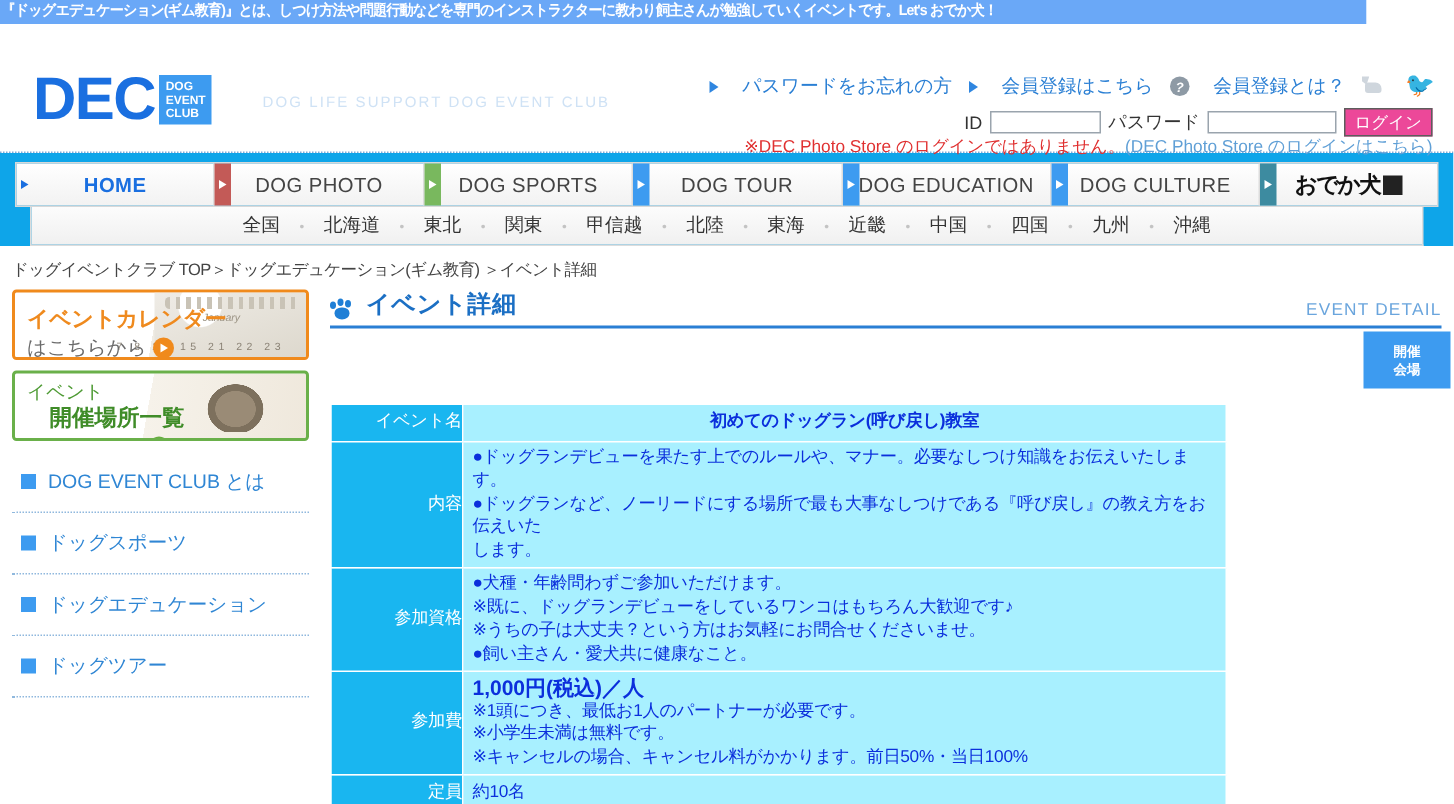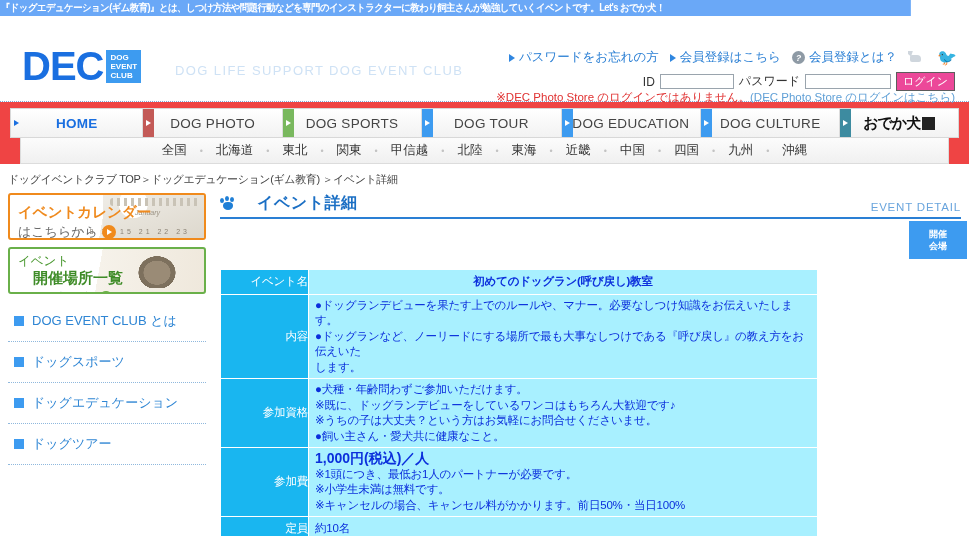--- a/index.html
+++ b/index.html
@@ -55,34 +55,34 @@
     font-weight: bold;
     line-height: 9px;
     padding: 3px 4px;
     margin-left: 3px;
     text-align: left;
   }
   .logo-tag {
     position: absolute;
     left: 175px; top: 47px;
     color: #cfe2f5;
-    font-size: 13px;
+    font-size: 10px;
     letter-spacing: 1.4px;
     white-space: nowrap;
   }
   .hdr-links {
     position: absolute;
     right: 14px; top: 33px;
     display: flex;
     align-items: center;
     gap: 11px;
     font-size: 12.5px;
     white-space: nowrap;
   }
-  .hdr-link { color: #2a7fd4; text-decoration: none; display:flex; align-items:center; gap:4px; }
+  .hdr-link { color: #2a7fd4; text-decoration: none; display:flex; align-items:center; gap:16px; }
   .tri-blue {
     display:inline-block; width:0;height:0;
     border-left: 6px solid #2f86e0;
     border-top: 4px solid transparent;
     border-bottom: 4px solid transparent;
   }
   .qmark {
     display:inline-flex; align-items:center;justify-content:center;
     width:13px;height:13px;border-radius:50%;
     background:#8e9aa5;color:#fff;font-size:9px;font-weight:bold;
@@ -117,21 +117,21 @@
     font-size:11px; padding:1px 6px; cursor:pointer;
     font-family:"Liberation Sans",sans-serif;
   }
   .note-row {
     position:absolute; right:14px; top:74px;
     font-size:11.5px; color:#e03131; white-space:nowrap;
   }
   .note-row a { color:#5f9fd6; text-decoration:none; }
 
   
-  .navwrap { padding: 6px 10px 0 10px; background:#ef4444; }
+  .navwrap { padding: 6px 10px 0 10px; background:#0ea5e9; }
   .nav {
     display:flex; height:30px;
     border:1px solid #d8d8d8;
     background: linear-gradient(#ffffff,#f2f2f2);
   }
   .nav-item {
     flex:1; display:flex; align-items:center; justify-content:center;
     font-size:13.5px; color:#444; position:relative;
     border-right:1px solid #dcdcdc; cursor:pointer;
     letter-spacing:0.3px; white-space:nowrap;
@@ -251,21 +251,21 @@
     font-size:13px; color:#2f86d4; cursor:pointer; white-space:nowrap;
   }
   .sm-sq { width:10px;height:10px;background:#3d9bf0; flex:0 0 10px; }
 
   
   .main { flex:1; padding-left:14px; position:relative; }
   .sect-head {
     display:flex; align-items:flex-end; justify-content:space-between;
     border-bottom:2px solid #2a7fd4; padding-bottom:3px;
   }
-  .sect-title { display:flex; align-items:center; gap:20px;font-family:Liberation Mono, monospace; }
+  .sect-title { display:flex; align-items:flex-end; gap:7px;font-family:Liberation Mono, monospace; }
   .paw { width:17px; height:15px; position:relative; }
   .paw i {
     position:absolute; background:#1f7fd6; border-radius:50%;
   }
   .paw i:nth-child(1){ left:0px; top:2px;  width:4px;height:5px; }
   .paw i:nth-child(2){ left:5px; top:0px;  width:4px;height:5px; }
   .paw i:nth-child(3){ left:10px;top:1px;  width:4px;height:5px; }
   .paw i:nth-child(4){ left:3px; top:6px;  width:10px;height:8px; border-radius:45% 45% 50% 50%; }
   .sect-title span { font-size:16px; color:#1b6fc4; font-weight:bold; letter-spacing:0.5px; }
   .sect-en { font-size:11.5px; color:#6aa5dd; letter-spacing:0.8px; padding-bottom:1px; }

